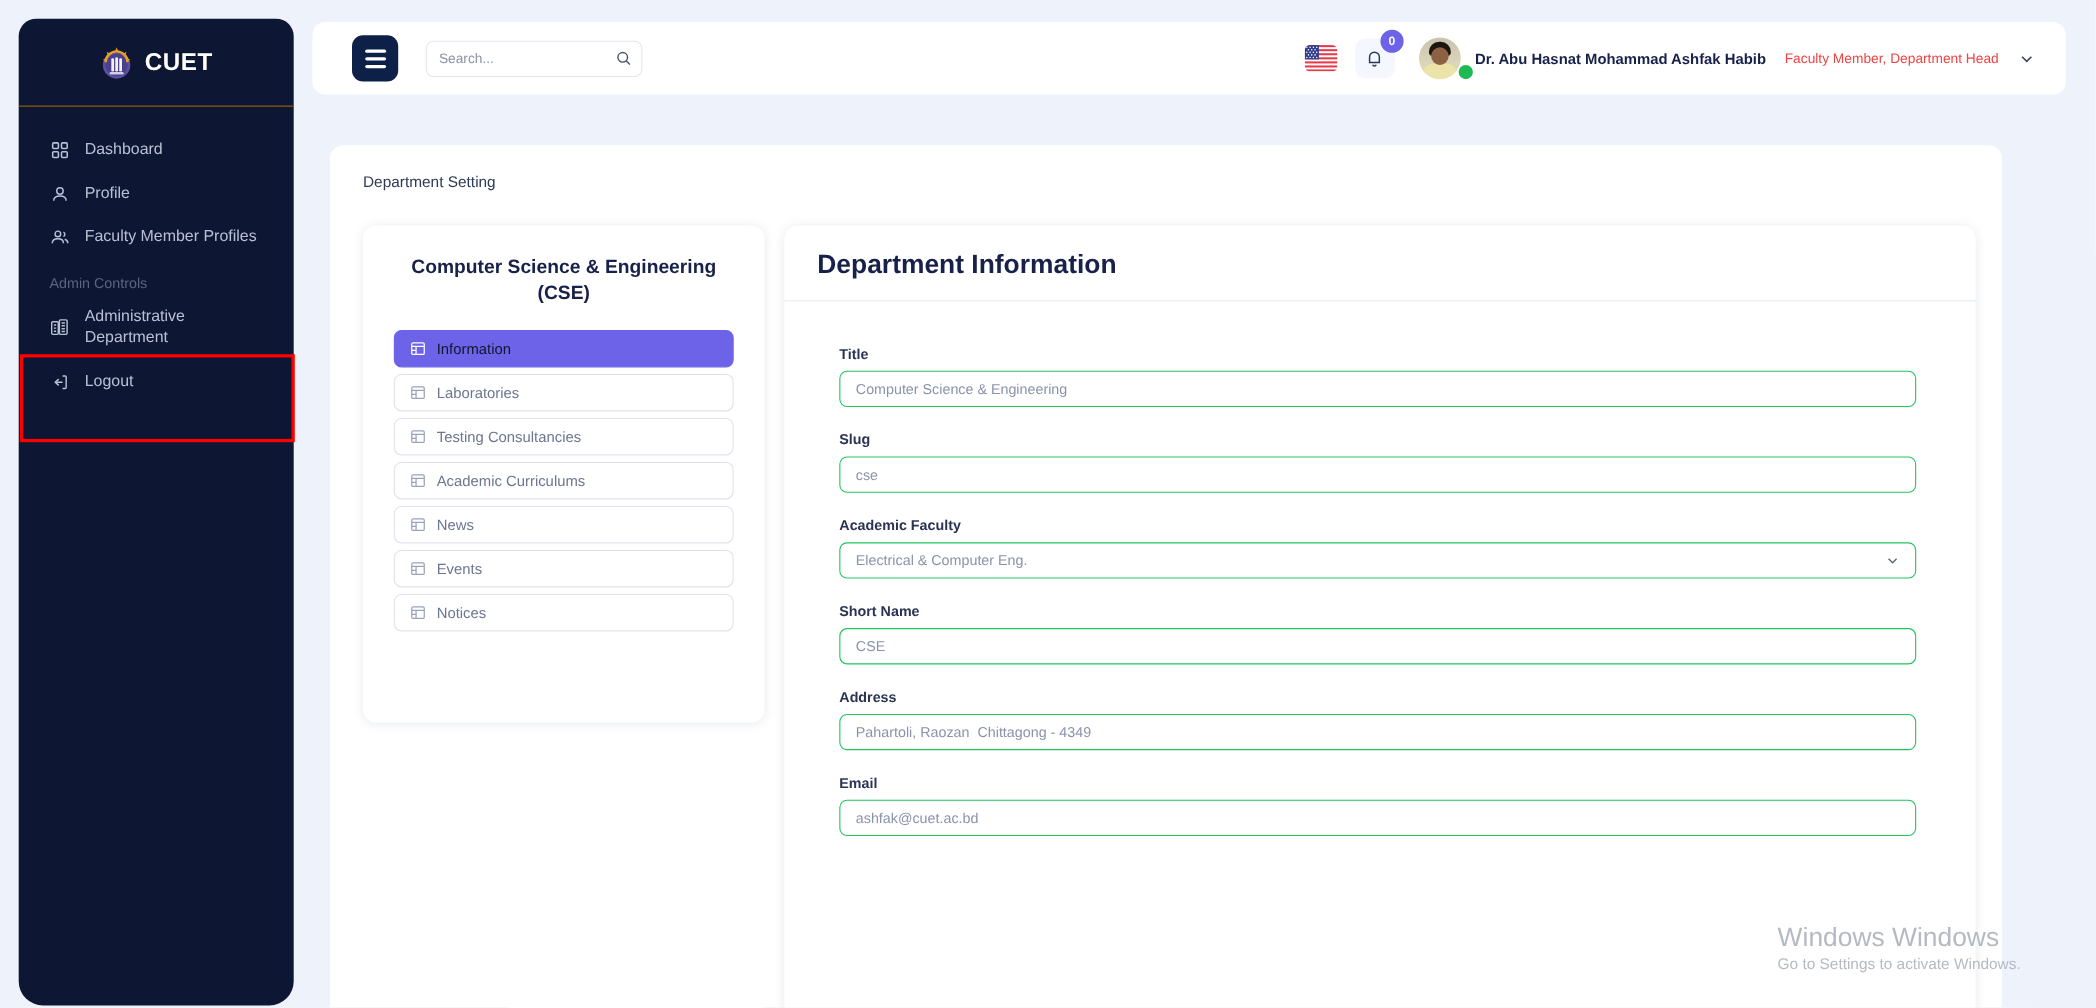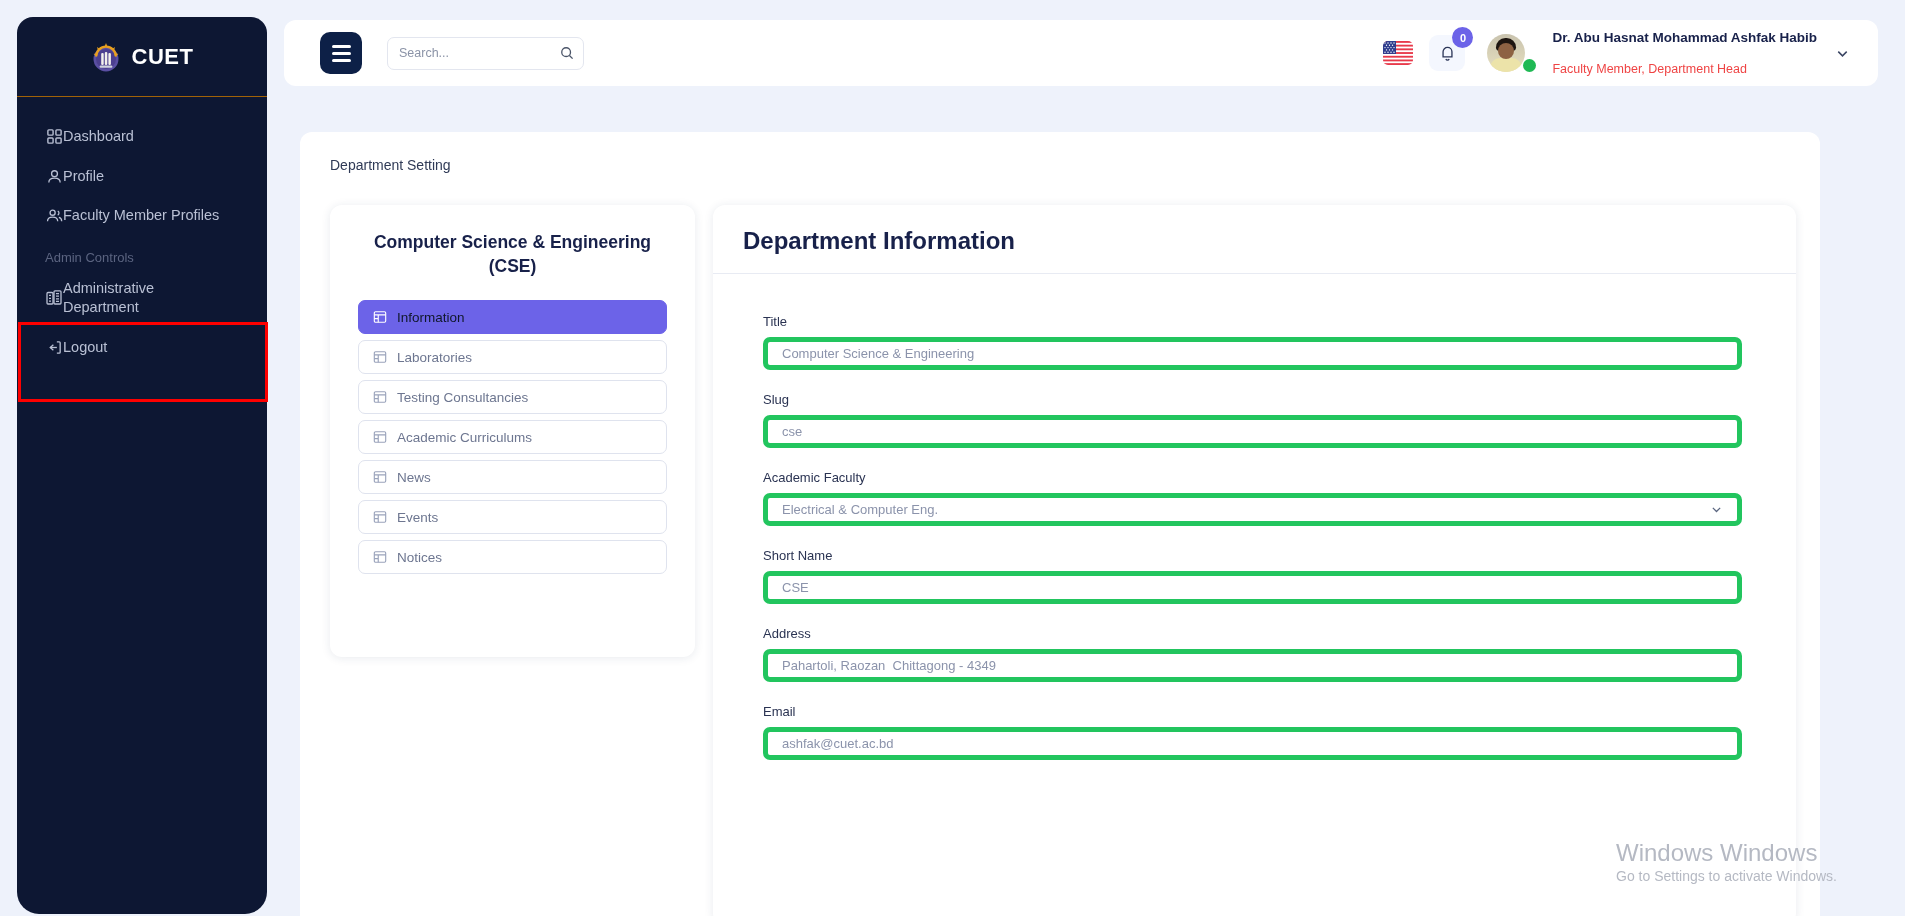--- a/index.html
+++ b/index.html
@@ -25,21 +25,21 @@
     display: flex; align-items: center; justify-content: center;
     gap: 11px;
     border-bottom: 1px solid #a16207;
   }
   .brand-logo { width: 30px; height: 32px; position: relative; flex: none; }
   .brand-name {
     color: #ffffff; font-size: 22px; font-weight: 700; letter-spacing: 0.5px;
   }
   .nav { padding-top: 20px; }
   .nav-item {
-    display: flex; align-items: center; 
+    display: flex; align-items: center; gap: 14px;
     padding: 10px 0 10px 28px;
     min-height: 38px;
     color: #b9c0d4; font-size: 14.5px;
     cursor: pointer;
   }
   .nav-item .nav-ico {
     width: 18px; height: 18px; flex: none;
     display: flex; align-items: center; justify-content: center;
     color: #b9c0d4;
   }
@@ -130,21 +130,21 @@
   .avatar .av-body {
     position: absolute; left: 3px; bottom: -2px; width: 32px; height: 16px;
     background: #ece3a9; border-radius: 10px 10px 0 0;
   }
   .avatar-dot {
     position: absolute; right: -1px; bottom: 0px;
     width: 13px; height: 13px; border-radius: 50%;
     background: #1fb954;
     z-index: 4;
   }
-  .user-text { display: flex; flex-direction: column; gap: 17px; margin-left: 14px; }
+  .user-text { display: flex; gap: 17px; }
   .user-name { font-size: 13.5px; font-weight: 700; color: #18214a; white-space: nowrap; }
   .user-role { font-size: 12.5px; color: #ef4444; white-space: nowrap; }
   .caret-btn { margin-left: 18px; color: #3a4563; cursor: pointer; display: flex; }
 
   
   .content-card {
     position: absolute;
     left: 300px; top: 132px;
     width: 1520px; height: 784px;
     background: #ffffff;
@@ -202,27 +202,27 @@
   }
   .form-head {
     padding: 22px 0 18px 30px;
     border-bottom: 1px solid #e8ebf3;
   }
   .form-head h2 { font-size: 24px; font-weight: 700; color: #18214a; }
   .form-body { padding: 40px 54px 0 50px; }
   .field { margin-bottom: 22px; }
   .field label {
     display: block;
-    font-size: 13px; font-weight: 400; color: #2a3352;
+    font-size: 13px; font-weight: 700; color: #2a3352;
     margin-bottom: 8px;
   }
   .ctl {
     position: relative;
     width: 100%; height: 33px;
-    border: 5px solid #22c55e; border-radius: 7px;
+    border: 1px solid #22c55e; border-radius: 7px;
     display: flex; align-items: center;
     padding: 0 14px;
     background: #fff;
   }
   .ctl input, .ctl .val {
     border: none; outline: none; width: 100%;
     font-family: "Liberation Sans", sans-serif;
     font-size: 13px; color: #4b5673; background: transparent;
   }
   .ctl input::placeholder { color: #8b93ab; }

